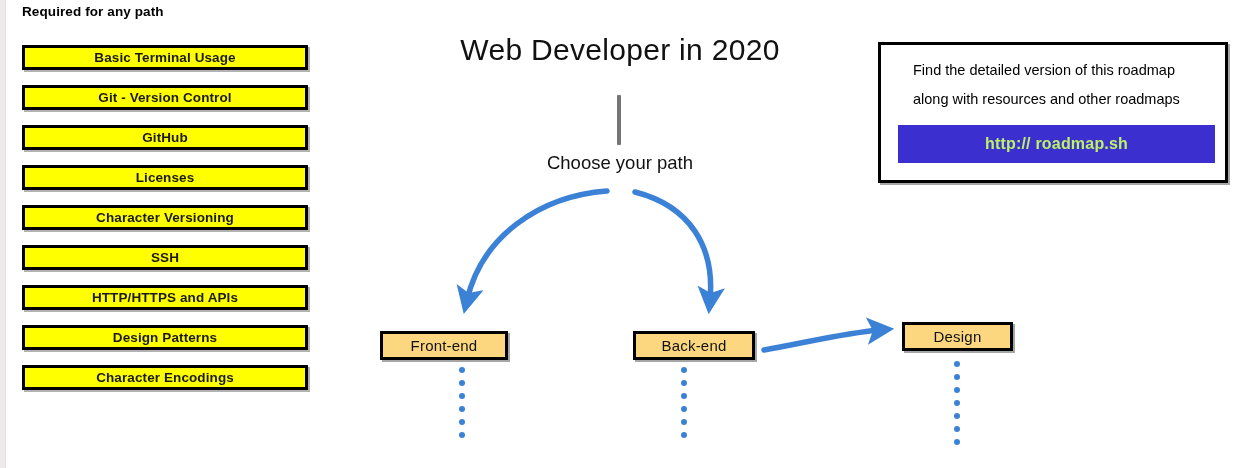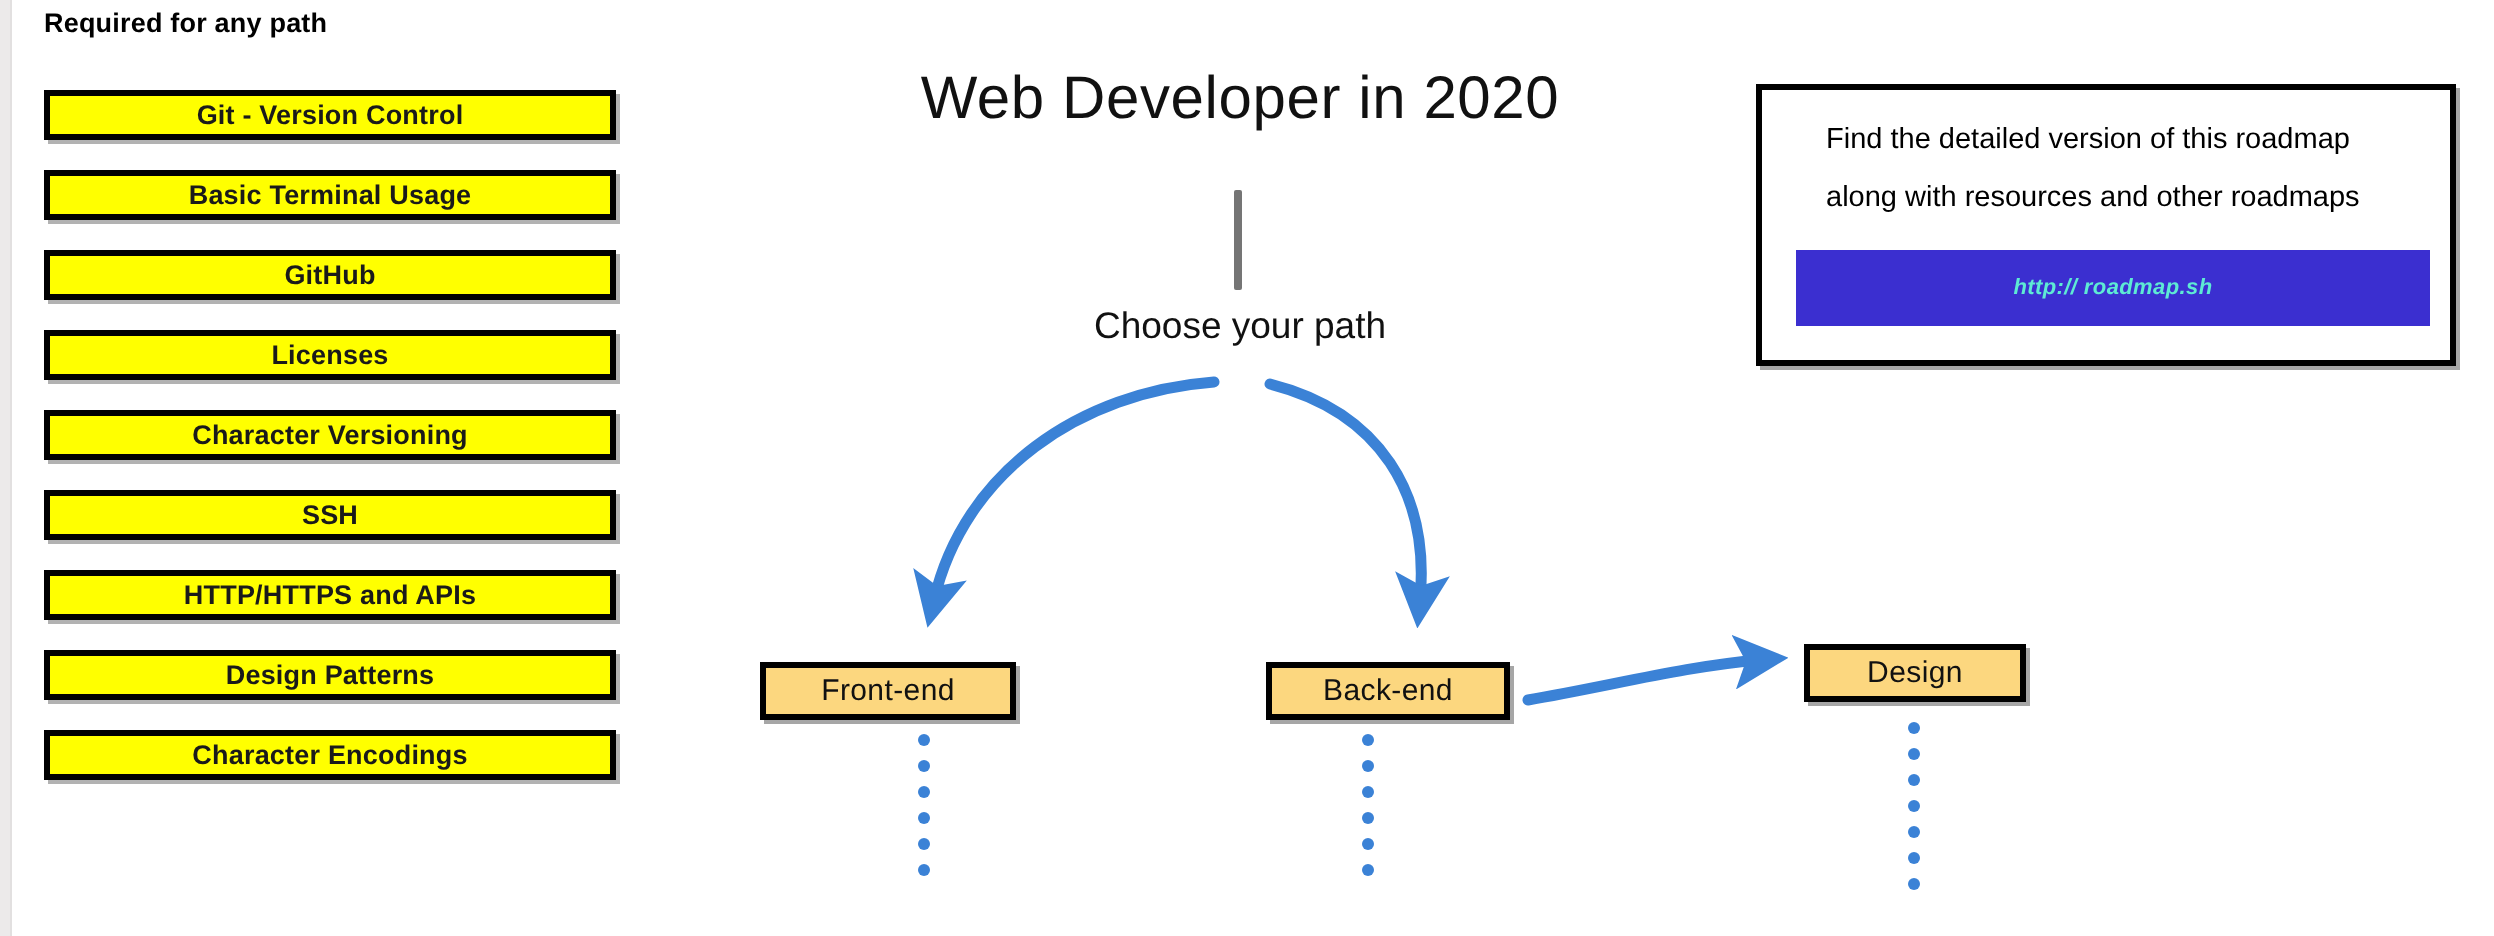--- a/index.html
+++ b/index.html
@@ -177,43 +177,42 @@
     left: 17px;
     top: 80px;
     width: 317px;
     height: 38px;
     background: #3b2fd0;
     display: flex;
     align-items: center;
     justify-content: center;
   }
   .info-button span {
-    font-size: 11px;
+    font-size: 16px;
     font-weight: bold;
-    color: #5eead4;
+    color: #bef264;
     letter-spacing: 0.2px;
     white-space: nowrap;
-    font-style: italic;
   }
 </style>
 </head>
 <body>
 
 <div id="canvas">
 
   <div class="page-edge"></div>
 
   <div class="required-header">Required for any path</div>
 
   <div class="req-list">
     <div class="req-item">
+      <span>Basic Terminal Usage</span>
+    </div>
+    <div class="req-item">
       <span>Git - Version Control</span>
-    </div>
-    <div class="req-item">
-      <span>Basic Terminal Usage</span>
     </div>
     <div class="req-item">
       <span>GitHub</span>
     </div>
     <div class="req-item">
       <span>Licenses</span>
     </div>
     <div class="req-item">
       <span>Character Versioning</span>
     </div>

